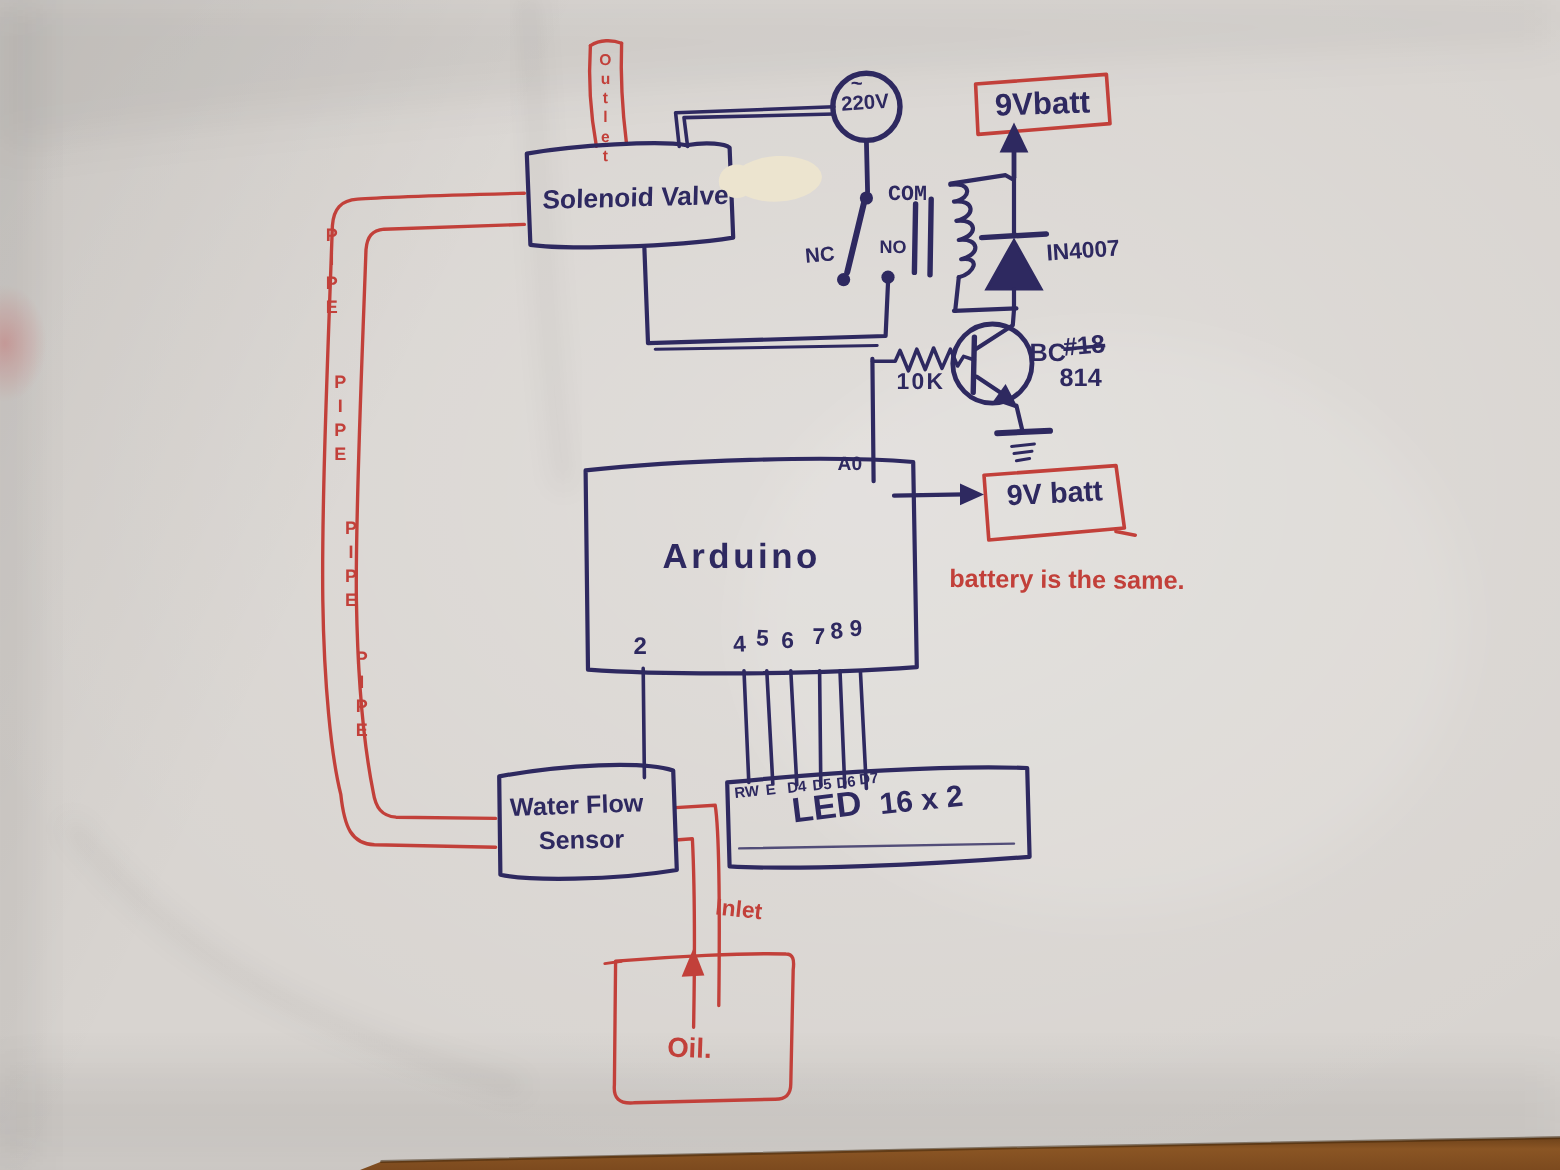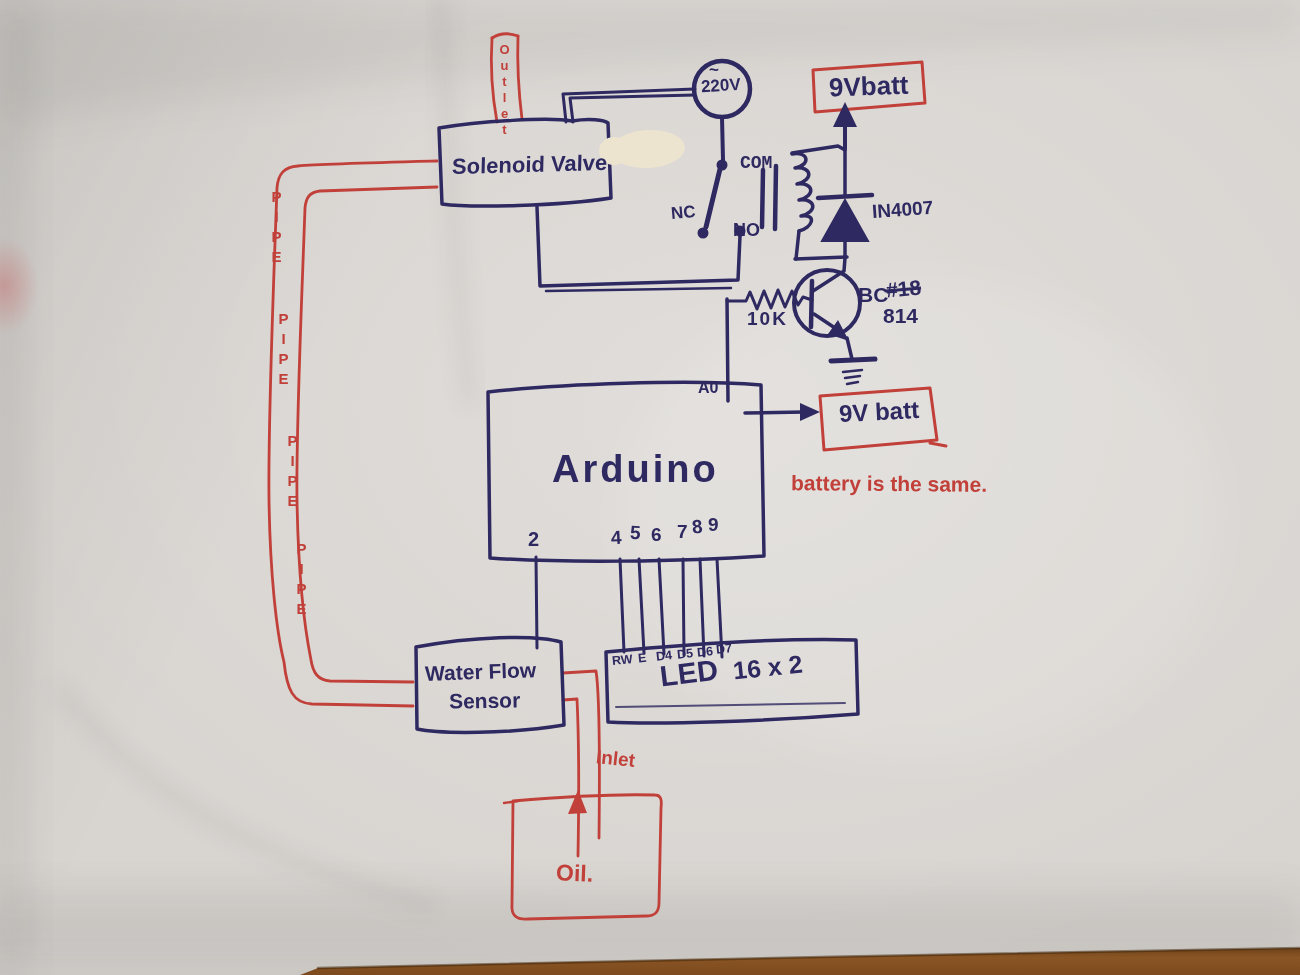--- a/index.html
+++ b/index.html
@@ -185,33 +185,33 @@
 
   <div class="rlbl vtext" style="left:497px;top:42px;font-size:13px;letter-spacing:1px;">Outlet</div>
 
   <div class="lbl" style="left:452px;top:152px;font-size:22px;transform:rotate(-1.5deg) skewX(-3deg);">Solenoid Valve</div>
 
   <div class="lbl" style="left:709px;top:60px;font-size:17px;">~</div>
   <div class="lbl" style="left:701px;top:76px;font-size:17px;transform:rotate(-4deg);">220V</div>
 
   <div class="lbl" style="left:740px;top:153px;font-size:18px;font-family:Liberation Mono, monospace;">COM</div>
   <div class="lbl" style="left:671px;top:203px;font-size:17px;transform:rotate(-5deg);">NC</div>
-  <div class="lbl" style="left:733px;top:220px;font-size:18px;">NO</div>
+  <div class="lbl" style="left:733px;top:198px;font-size:15px;">NO</div>
 
   <div class="lbl" style="left:829px;top:71px;font-size:26px;transform:rotate(-2deg);">9Vbatt</div>
 
   <div class="lbl" style="left:872px;top:199px;font-size:19px;transform:rotate(-4deg);">IN4007</div>
 
   <div class="lbl" style="left:858px;top:283px;font-size:21px;">BC</div>
   <div class="lbl strike" style="left:886px;top:277px;font-size:21px;transform:rotate(-5deg);">#18</div>
   <div class="lbl" style="left:883px;top:304px;font-size:21px;">814</div>
 
   <div class="lbl" style="left:747px;top:308px;font-size:19px;letter-spacing:2px;">10K</div>
 
-  <div class="lbl" style="left:552px;top:448px;font-size:38px;letter-spacing:3px;font-weight:600;">Arduino</div>
+  <div class="lbl" style="left:552px;top:448px;font-size:29px;letter-spacing:3px;font-weight:600;">Arduino</div>
   <div class="lbl" style="left:698px;top:379px;font-size:16px;">A0</div>
   <div class="lbl" style="left:528px;top:528px;font-size:20px;">2</div>
 
   <div class="lbl" style="left:611px;top:527px;font-size:19px;transform:rotate(-3deg);">4</div>
   <div class="lbl" style="left:630px;top:522px;font-size:19px;transform:rotate(3deg);">5</div>
   <div class="lbl" style="left:651px;top:524px;font-size:19px;">6</div>
   <div class="lbl" style="left:677px;top:521px;font-size:19px;">7</div>
   <div class="lbl" style="left:692px;top:516px;font-size:19px;transform:rotate(-5deg);">8</div>
   <div class="lbl" style="left:708px;top:514px;font-size:19px;">9</div>
 

